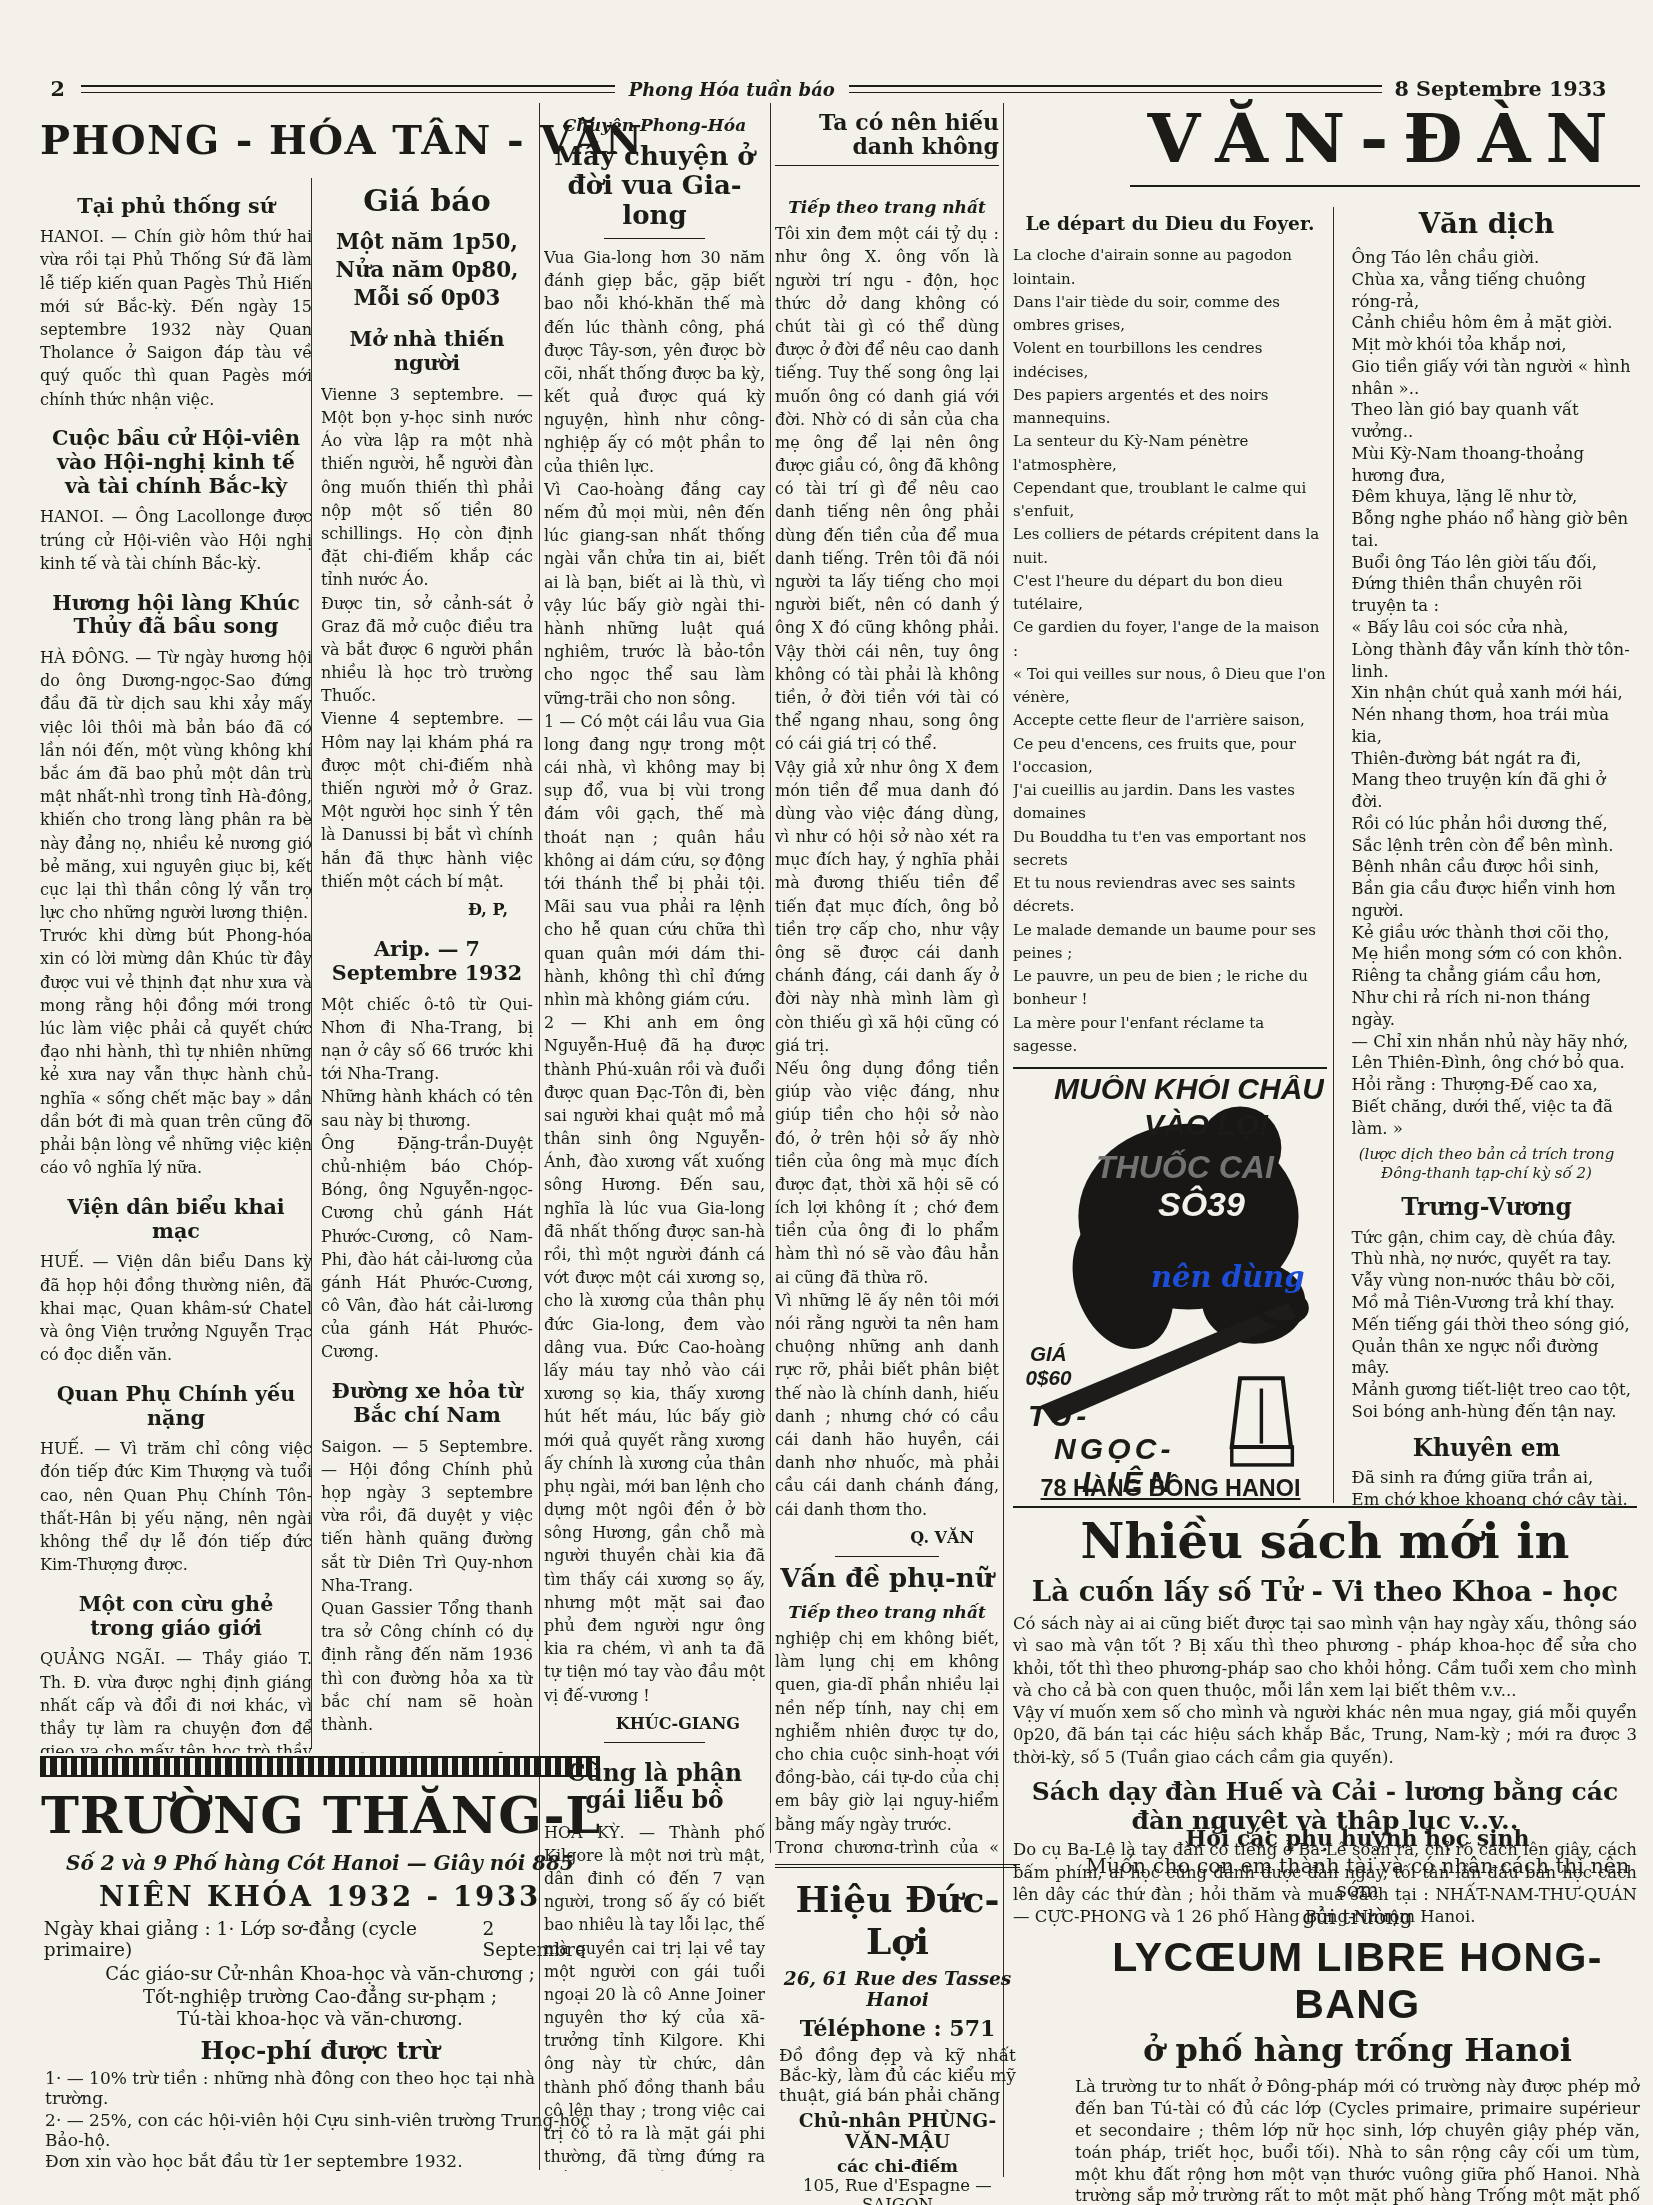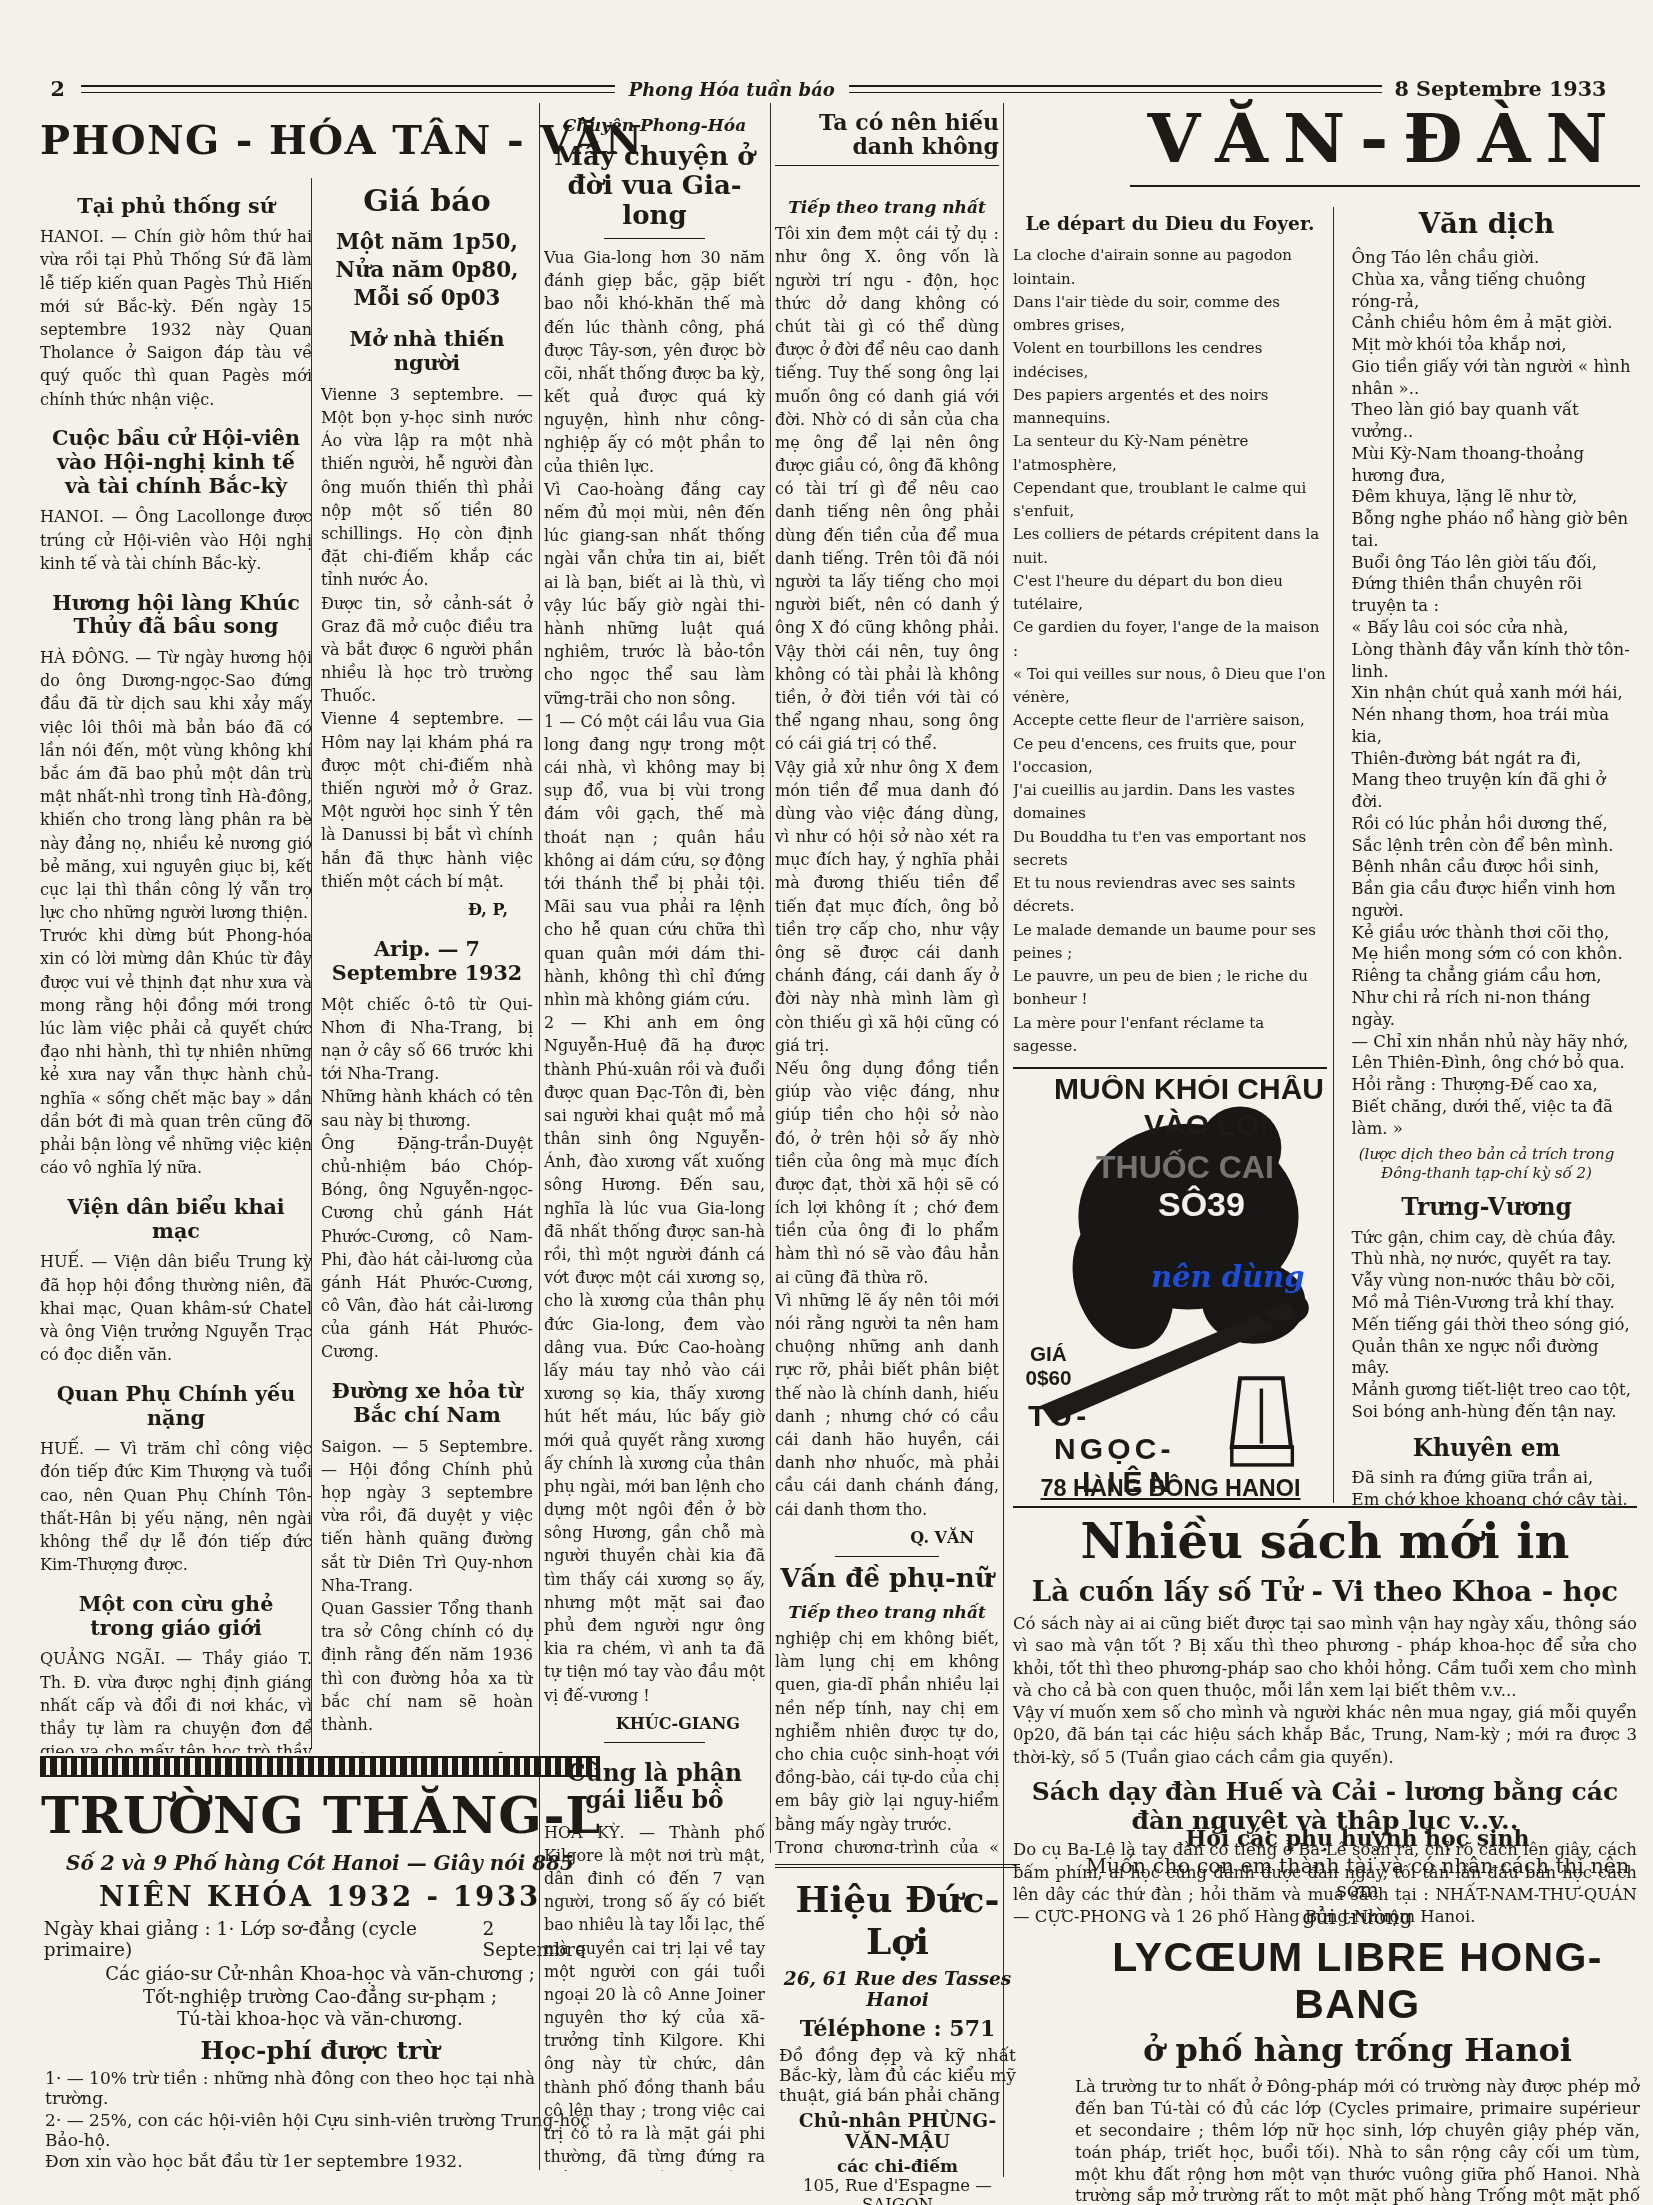--- a/index.html
+++ b/index.html
@@ -49,21 +49,21 @@
       border-top:4.1px double #1c1b18;padding-top:9.6px;}
   .dl .big{font-size:36px;font-weight:bold;}
   .dl .addr{font-size:18.6px;font-weight:bold;font-style:italic;margin:6.9px 0 1.4px;}
   .dl .tel{font-size:22px;font-weight:bold;margin:4.1px 0;}
   .dl .bd{font-size:17px;text-align:justify;padding:0 4.1px;}
   .dl .ow{font-size:18.6px;font-weight:bold;margin-top:5.5px;}
   .dl .lb{font-size:17px;font-weight:bold;margin-top:4.1px;}
   .dl .br{font-size:16.5px;}
   
   .tc{position:absolute;left:1013px;top:1075px;width:311px;height:431px;overflow:hidden;}
-  .tc .t{position:absolute;font-weight:bold;}
+  .tc .t{position:absolute;font-weight:bold;font-style:italic;}
   .tc svg{position:absolute;left:0;top:0;}
   .sans{font-family:"Liberation Sans", sans-serif;}
   
   .books{position:absolute;left:1013px;top:1513px;width:624px;overflow:hidden;text-align:center;}
   .books .big{font-size:48px;font-weight:bold;}
   .books .st{font-size:27.6px;font-weight:bold;margin:5.5px 0;}
   .books .bd{font-size:16.5px;line-height:1.35;text-align:justify;white-space:pre-line;}
   .books .sh{font-size:25px;font-weight:bold;margin:8.3px 0 4.1px;}
   .lyc{position:absolute;left:1075px;top:1825px;width:565px;overflow:hidden;text-align:center;}
   .lyc .k{font-size:22px;font-weight:bold;}
@@ -96,21 +96,21 @@
 
   <div class="col" style="left:40px;top:178px;width:272px;height:1575px;">
     <div class="h">Tại phủ thống sứ</div>
     <div class="b">HANOI. — Chín giờ hôm thứ hai vừa rồi tại Phủ Thống Sứ đã làm lễ tiếp kiến quan Pagès Thủ Hiến mới sứ Bắc-kỳ. Đến ngày 15 septembre 1932 này Quan Tholance ở Saigon đáp tàu về quý quốc thì quan Pagès mới chính thức nhận việc.</div>
     <div class="h">Cuộc bầu cử Hội-viên vào Hội-nghị kinh tế và tài chính Bắc-kỳ</div>
     <div class="b">HANOI. — Ông Lacollonge được trúng cử Hội-viên vào Hội nghị kinh tế và tài chính Bắc-kỳ.</div>
     <div class="h">Hương hội làng Khúc Thủy đã bầu song</div>
     <div class="b">HÀ ĐÔNG. — Từ ngày hương hội do ông Dương-ngọc-Sao đứng đầu đã từ dịch sau khi xảy mấy việc lôi thôi mà bản báo đã có lần nói đến, một vùng không khí bắc ám đã bao phủ một dân trù mật nhất-nhì trong tỉnh Hà-đông, khiến cho trong làng phân ra bè này đảng nọ, nhiều kẻ nương gió bẻ măng, xui nguyên giục bị, kết cục lại thì thần công lý vẫn trợ lực cho những người lương thiện.
 Trước khi dừng bút Phong-hóa xin có lời mừng dân Khúc từ đây được vui vẻ thịnh đạt như xưa và mong rằng hội đồng mới trong lúc làm việc phải cả quyết chức đạo nhi hành, thì tự nhiên những kẻ xưa nay vẫn thực hành chủ-nghĩa « sống chết mặc bay » dần dần bớt đi mà quan trên cũng đỡ phải bận lòng về những việc kiện cáo vô nghĩa lý nữa.</div>
     <div class="h">Viện dân biểu khai mạc</div>
-    <div class="b">HUẾ. — Viện dân biểu Trung kỳ đã họp hội đồng thường niên, đã khai mạc, Quan khâm-sứ Chatel và ông Viện trưởng Nguyễn Trạc có đọc diễn văn.</div>
+    <div class="b">HUẾ. — Viện dân biểu Dans kỳ đã họp hội đồng thường niên, đã khai mạc, Quan khâm-sứ Chatel và ông Viện trưởng Nguyễn Trạc có đọc diễn văn.</div>
     <div class="h">Quan Phụ Chính yếu nặng</div>
     <div class="b">HUẾ. — Vì trăm chỉ công việc đón tiếp đức Kim Thượng và tuổi cao, nên Quan Phụ Chính Tôn-thất-Hân bị yếu nặng, nên ngài không thể dự lễ đón tiếp đức Kim-Thượng được.</div>
     <div class="h">Một con cừu ghẻ trong giáo giới</div>
     <div class="b">QUẢNG NGÃI. — Thầy giáo T. Th. Đ. vừa được nghị định giáng nhất cấp và đổi đi nơi khác, vì thầy tự làm ra chuyện đơn để gieo vạ cho mấy tên học trò thầy bị bắt giam. May nhờ tòa án Tourane minh xét không thì bọn trẻ thơ kia đã bị đọa đầy tù tội rồi. Đáng ngán thay cho một người có học như thầy, đã dấn mình vào vòng giáo dục, đã dám nhận lấy cái chức dìu giắt bọn thanh niên. Tình sư đệ đời nay ! Giáng một bậc, đổi đi xa : như thế còn là nhẹ lắm, nhẹ lắm.</div>
   </div>
 
   <div class="col" style="left:321px;top:178px;width:212px;height:1575px;">
     <div class="pricebox">
       <div class="pt">Giá báo</div>
       <div class="pl">Một năm 1p50,</div>

